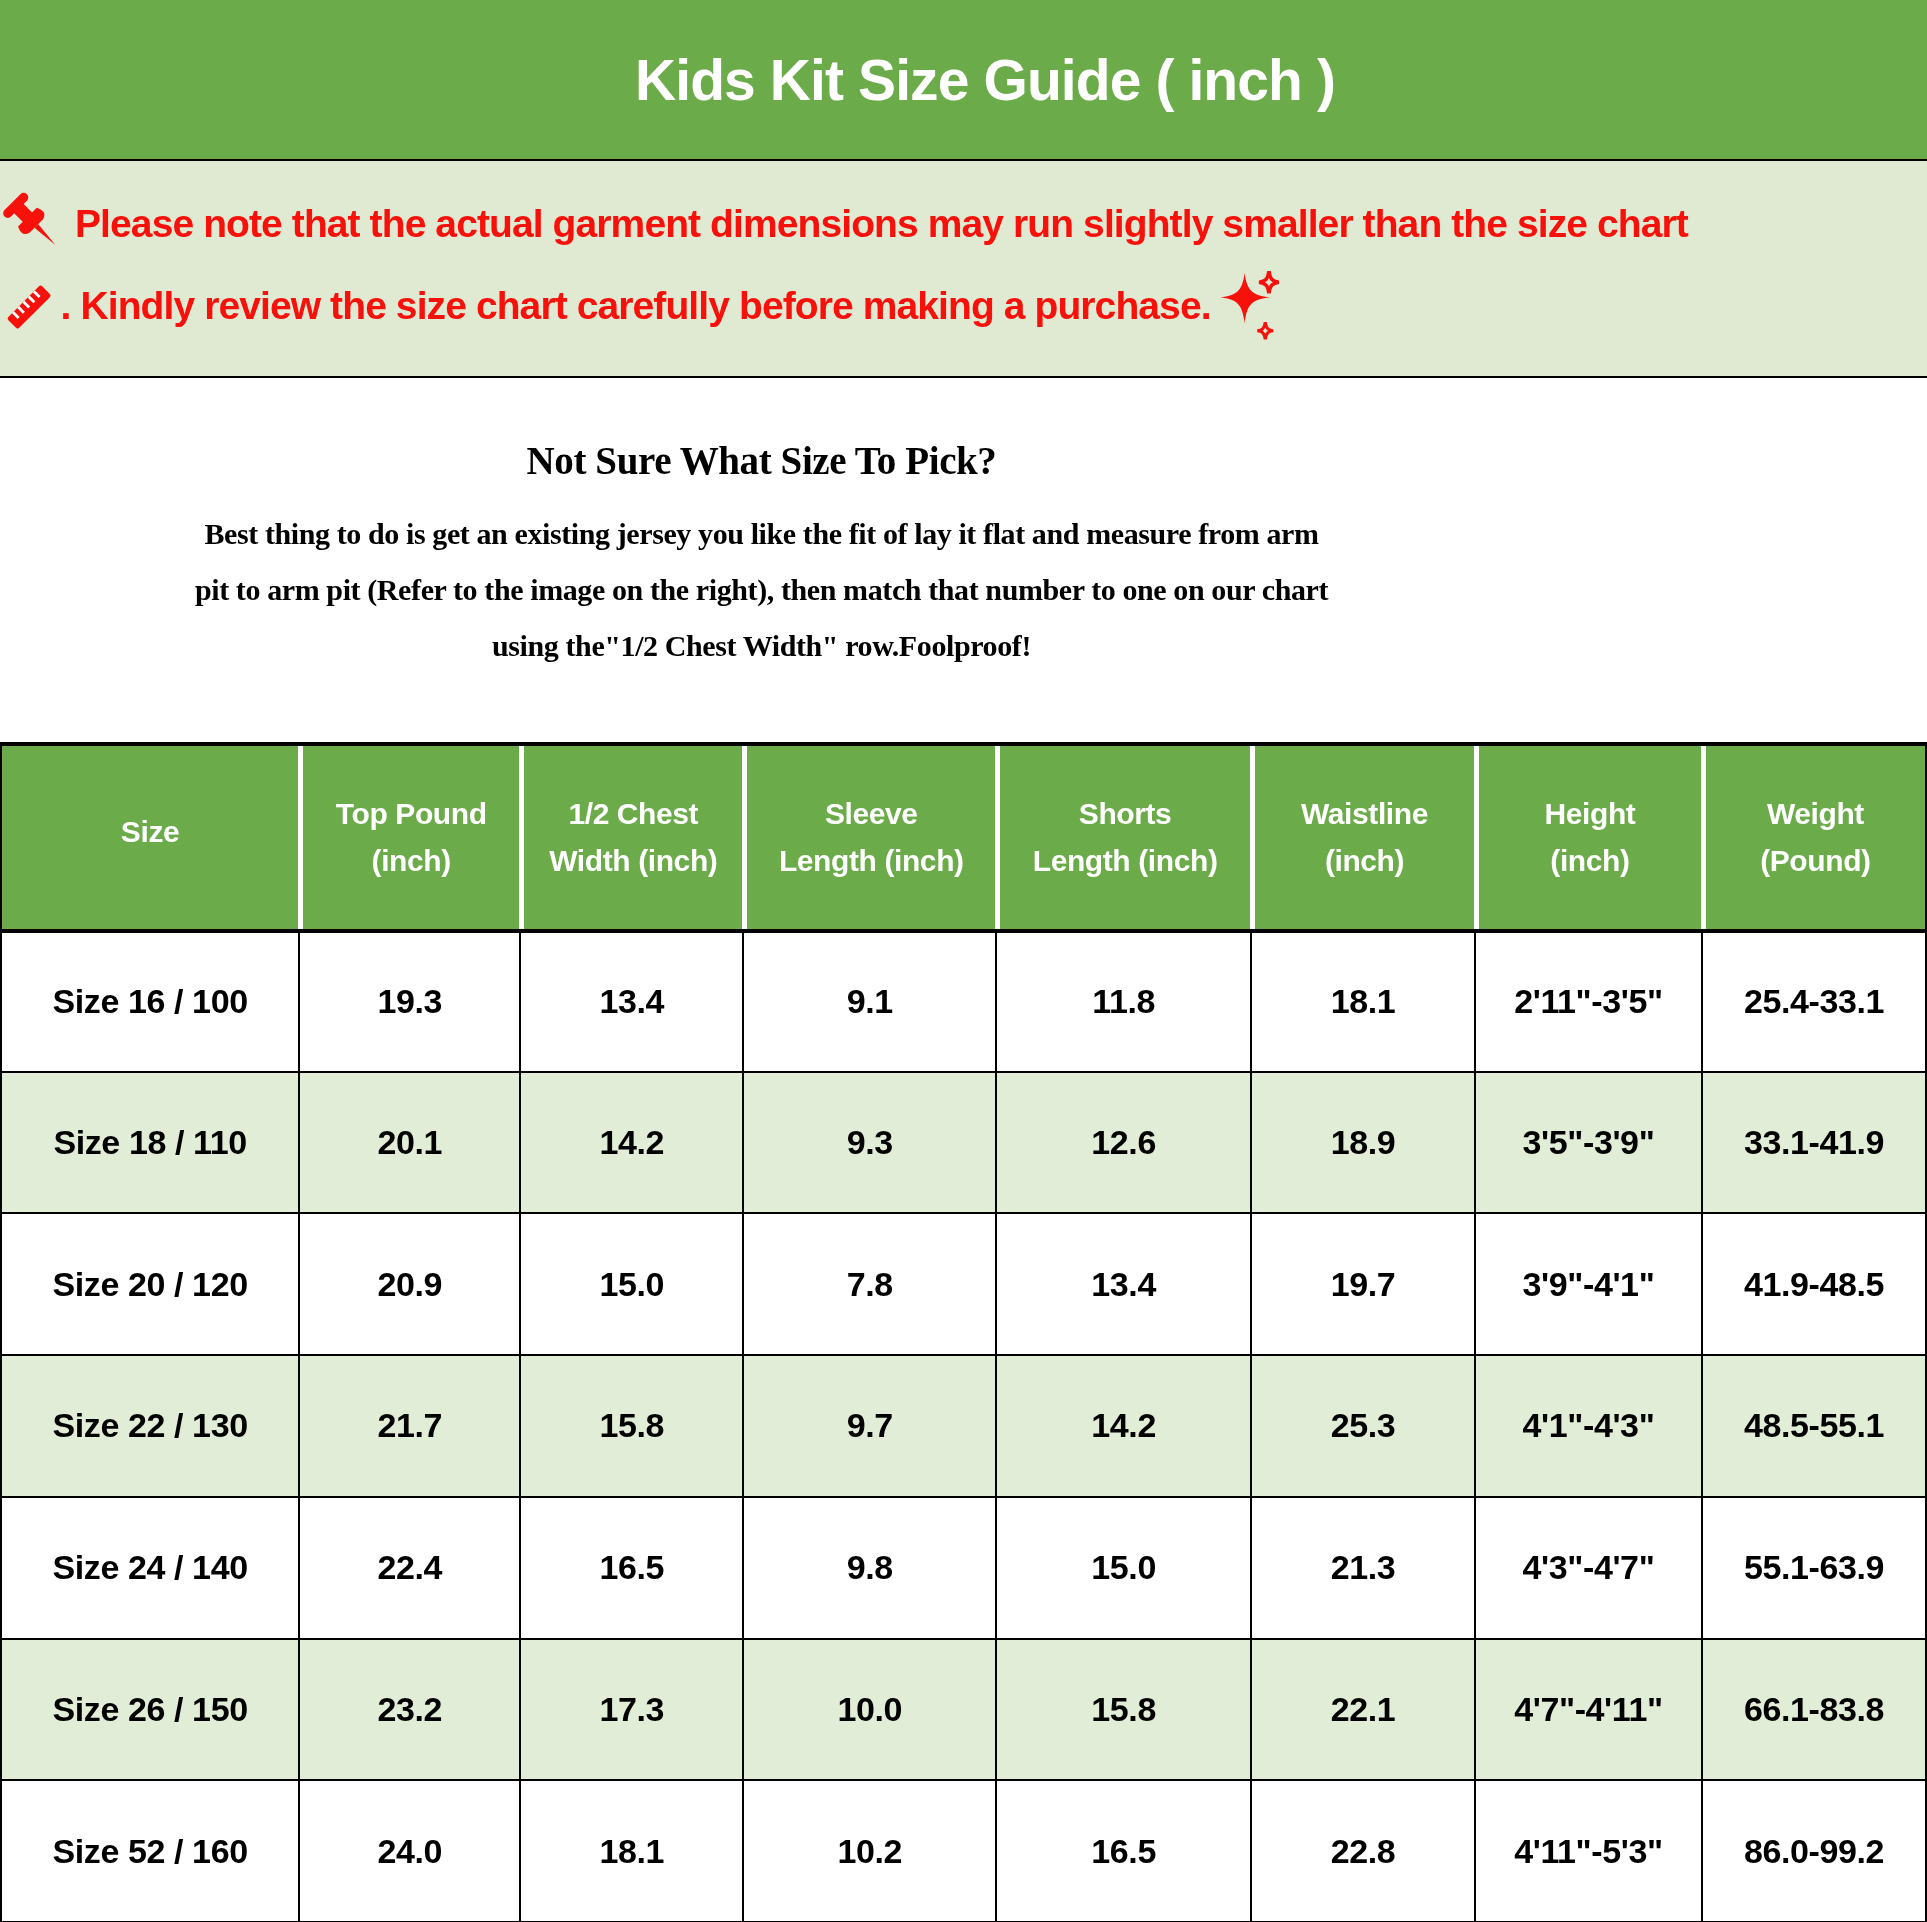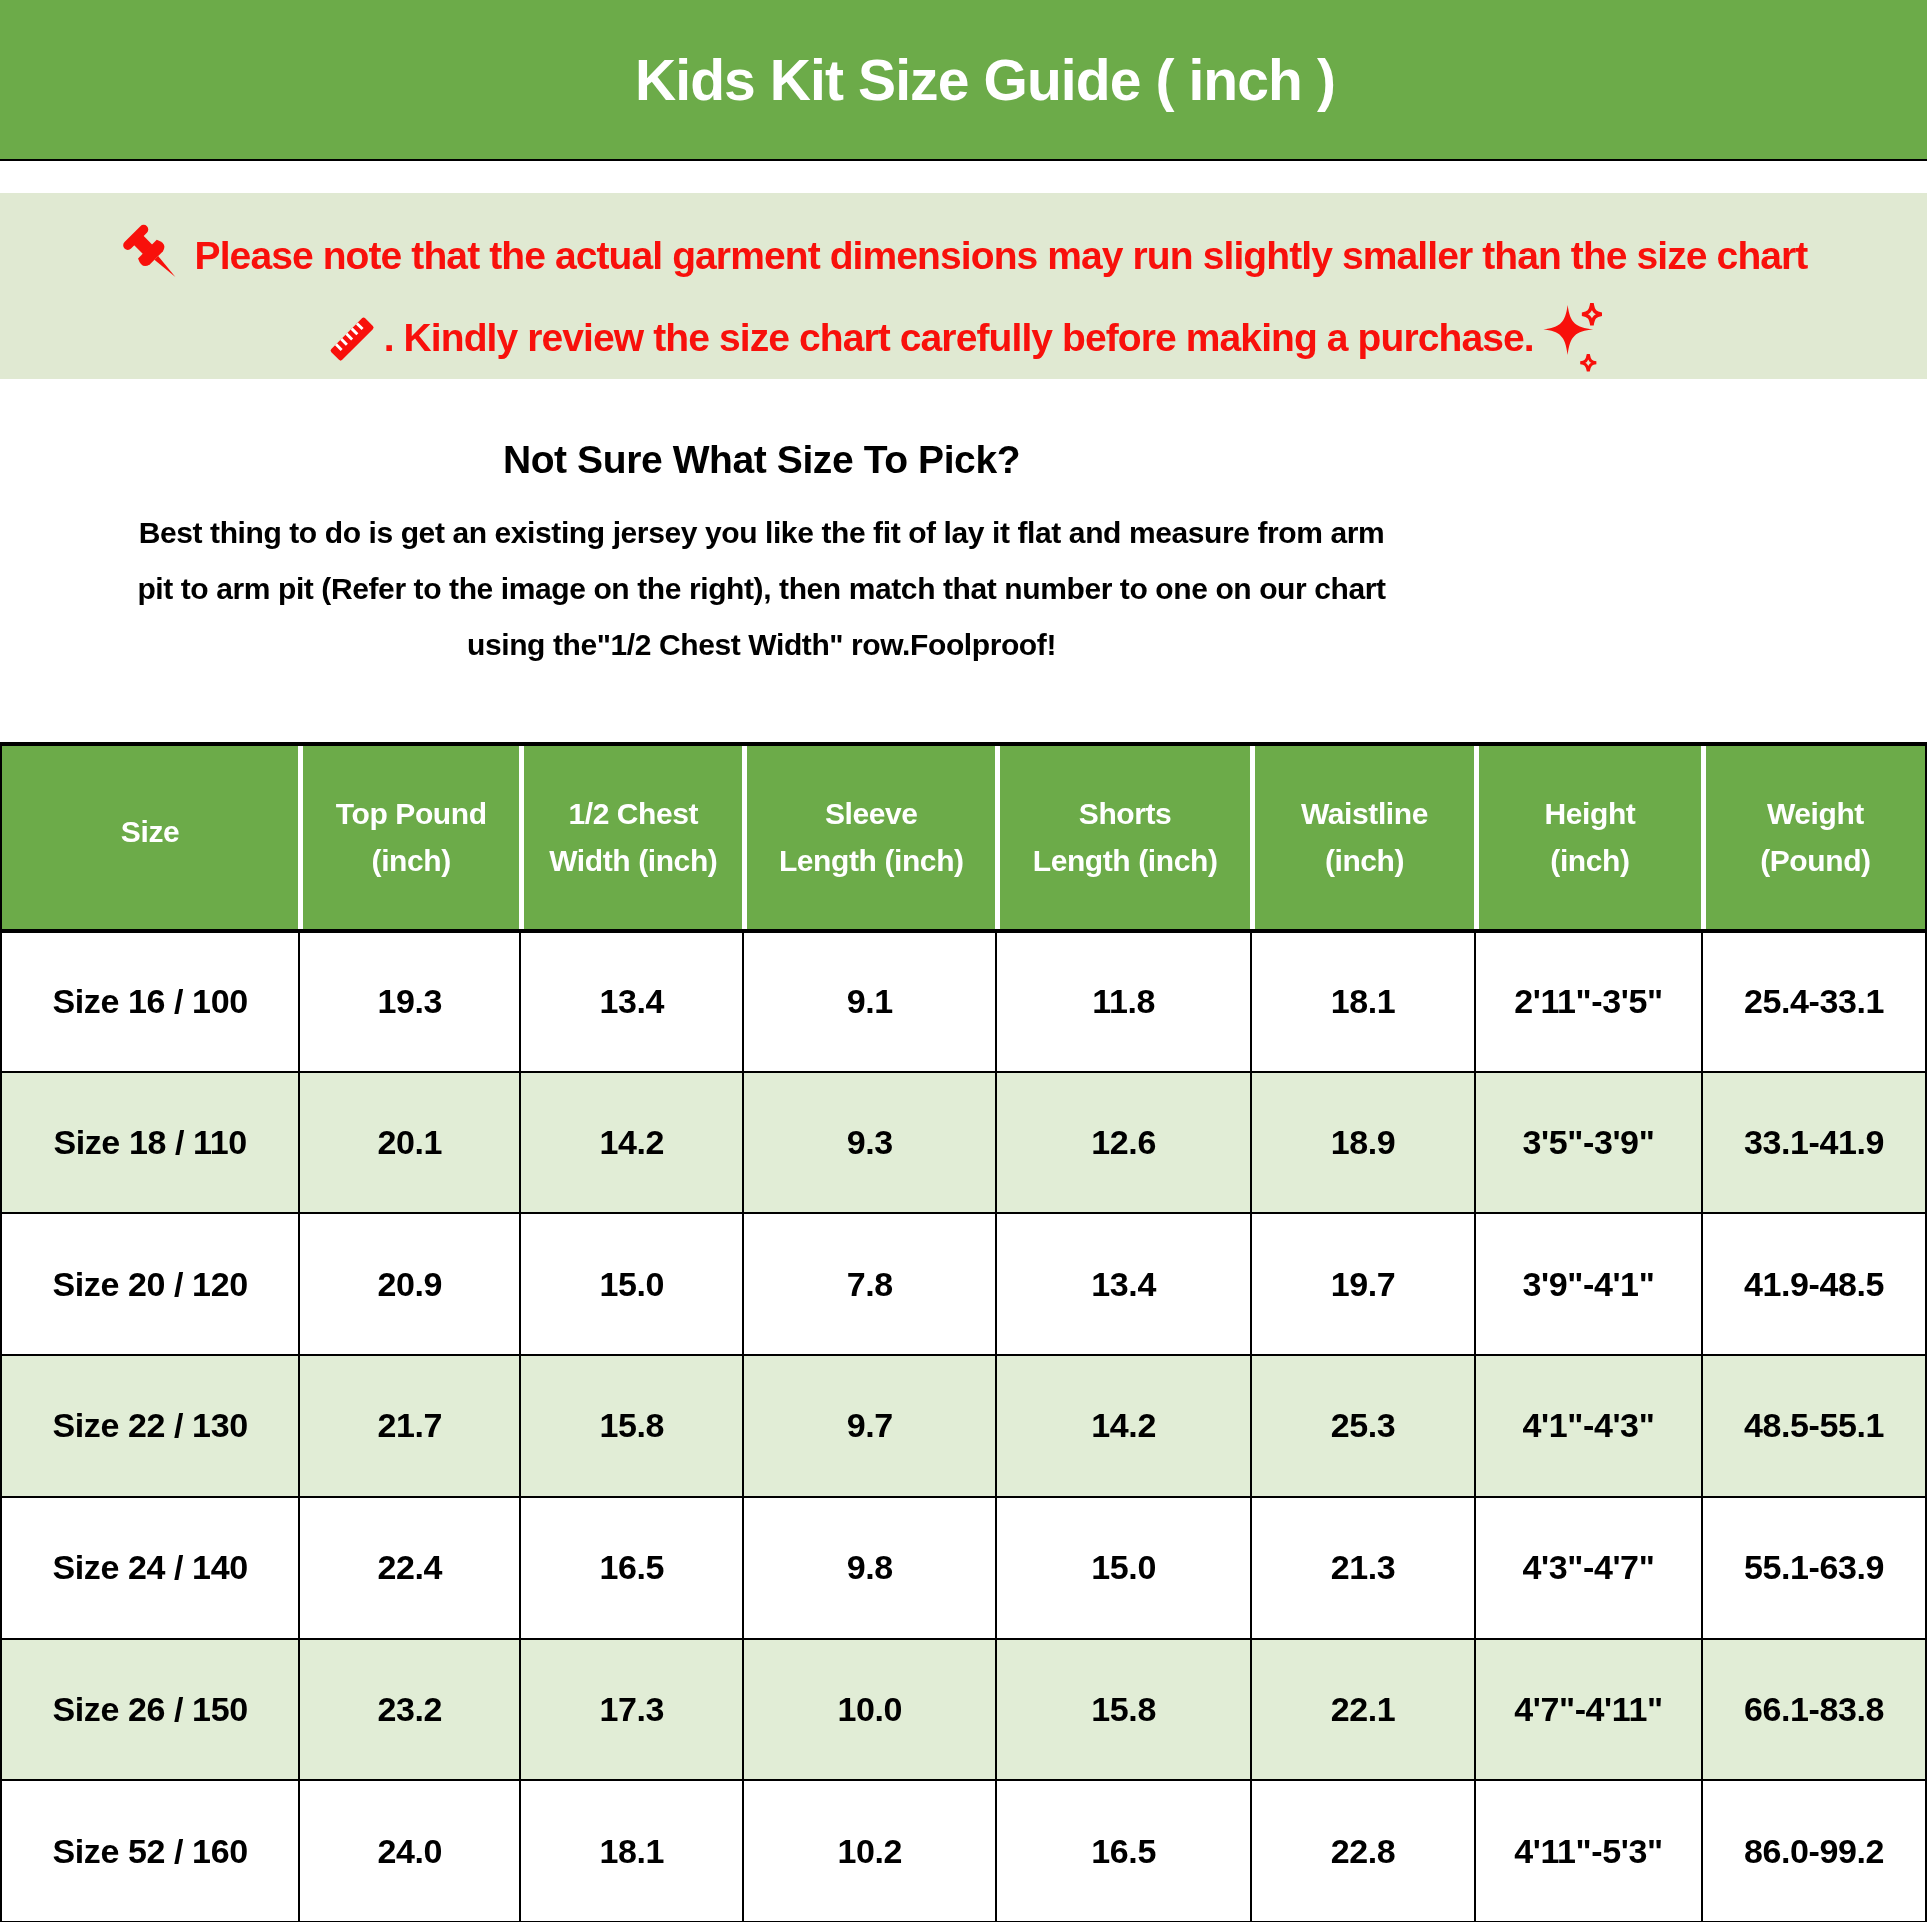--- a/index.html
+++ b/index.html
@@ -14,28 +14,28 @@
     position:absolute;top:0;left:0;right:0;height:159px;
     background:var(--green);border-bottom:2.7px solid #000;
     display:flex;align-items:center;justify-content:center;padding-left:43px;
   }
   .banner h1{
     margin:0;color:#fff;font-size:57px;font-weight:700;letter-spacing:-0.9px;
   }
   .notice{
     position:absolute;top:161px;left:0;right:0;height:215px;
     background:var(--light-green);border-bottom:2.7px solid #000;
-    display:flex;flex-direction:column;align-items:center;justify-content:center;gap:5px;margin-top:32px;
+    display:flex;flex-direction:column;align-items:flex-start;justify-content:center;gap:5px;
   }
   .notice-line{
     display:flex;align-items:center;justify-content:center;
     color:var(--red);font-size:39px;font-weight:700;letter-spacing:-0.9px;white-space:nowrap;
   }
   .notice-line svg{flex:0 0 auto;}
-  .help{position:absolute;top:379px;left:0;right:0;height:363px;background:#fff;}
+  .help{position:absolute;top:379px;left:0;right:0;height:363px;background:#fff;font-family:Liberation Serif, serif;}
   .help-text{
     position:absolute;top:59px;left:9px;width:1505px;text-align:center;
   }
   .help-text h2{margin:0 0 23px 0;font-size:39px;font-weight:700;letter-spacing:-0.4px;}
   .help-text p{margin:0;font-size:30px;font-weight:700;line-height:56px;letter-spacing:-0.4px;}
   .tshirt{position:absolute;left:1560px;top:398px;width:265px;height:321px;}
   .size-table{
     position:absolute;top:742px;left:0;right:0;bottom:0;
     border:2.7px solid #000;border-top-width:4.5px;
     display:grid;

